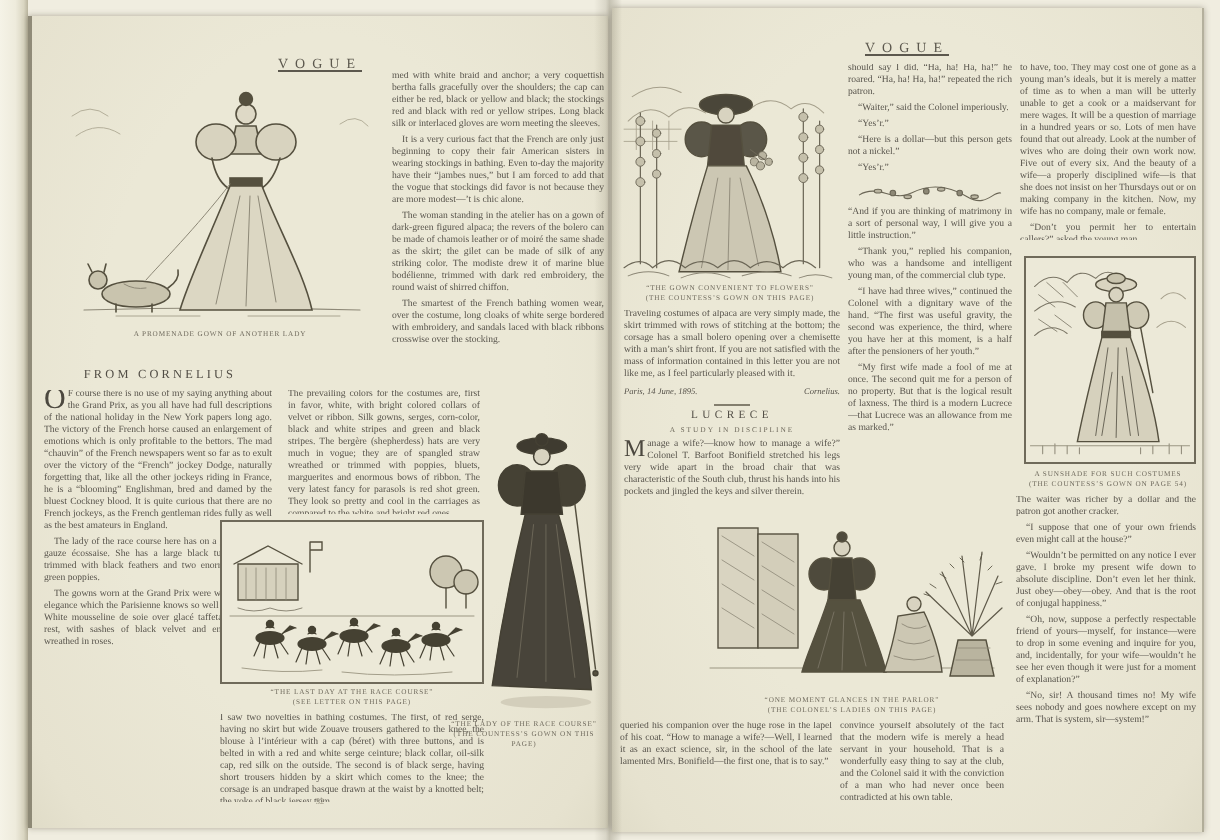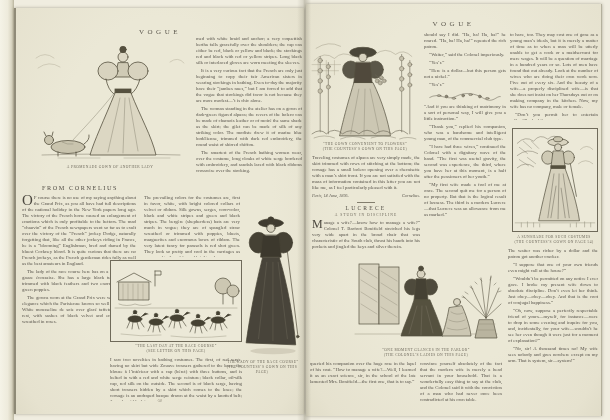--- a/index.html
+++ b/index.html
@@ -21,21 +21,21 @@
     position:absolute;left:0;top:0;width:14px;height:420px;
     background:linear-gradient(to right,#f5f3e7 0%,#eeebdc 55%,#d9d5c1 85%,#b9b49e 100%);
   }
   .gutter{
     position:absolute;left:297px;top:0;width:14px;height:420px;z-index:6;
     background:linear-gradient(to right,rgba(100,95,75,0) 0%,rgba(100,95,75,.16) 42%,rgba(100,95,75,.30) 55%,rgba(100,95,75,0) 100%);
   }
   .abs{position:absolute;}
   .runhead{
     position:absolute;left:0;width:100%;text-align:center;
-    font-size:7px;letter-spacing:3.5px;color:#5c584e;
+    font-size:7px;letter-spacing:3.5px;color:#5c584e;text-decoration:underline;
   }
   .micro{
     font-size:4.8px;line-height:6px;text-align:justify;color:#57534b;
     overflow:hidden;
   }
   .micro p{margin:0 0 2px 0;text-indent:5px;}
   .micro p.noind{text-indent:0;}
   .caption{
     font-size:3.6px;line-height:4.8px;text-align:center;letter-spacing:.45px;
     color:#6e695c;text-transform:uppercase;overflow:hidden;

